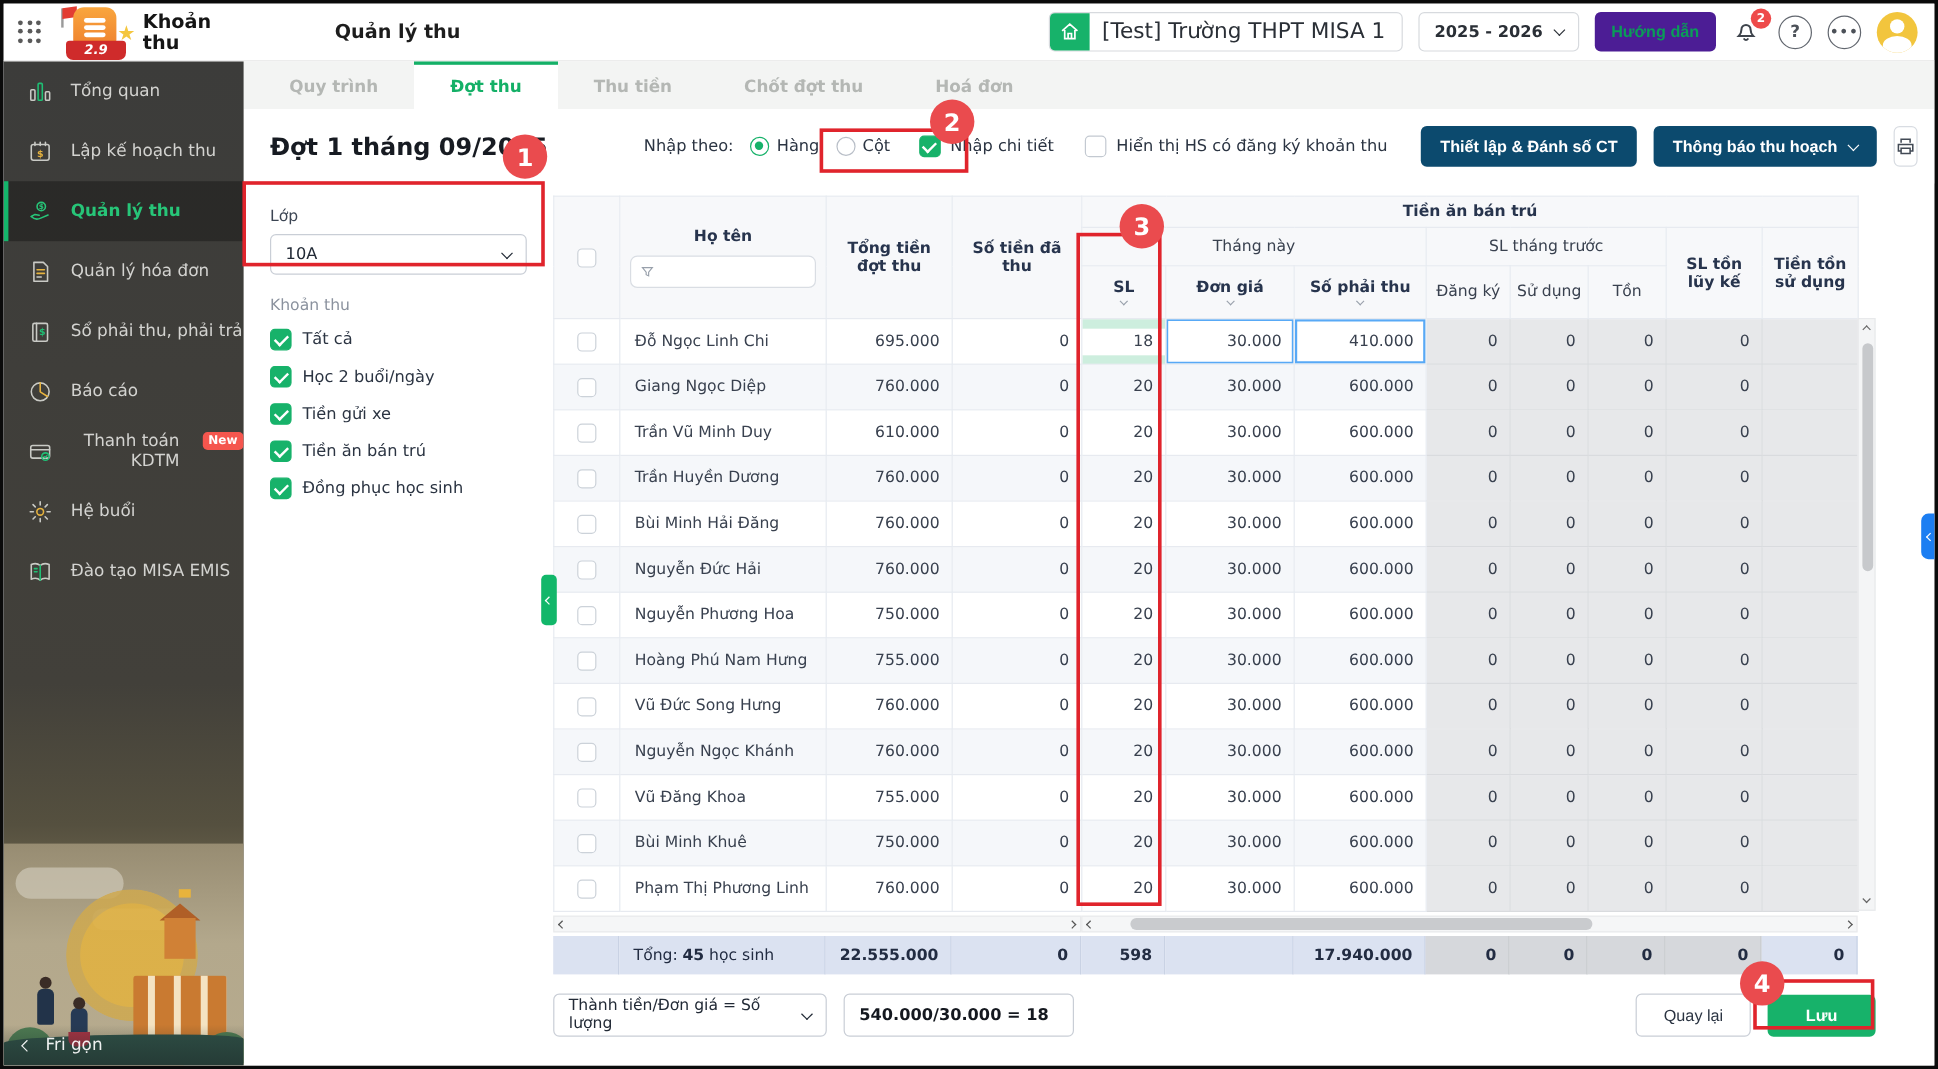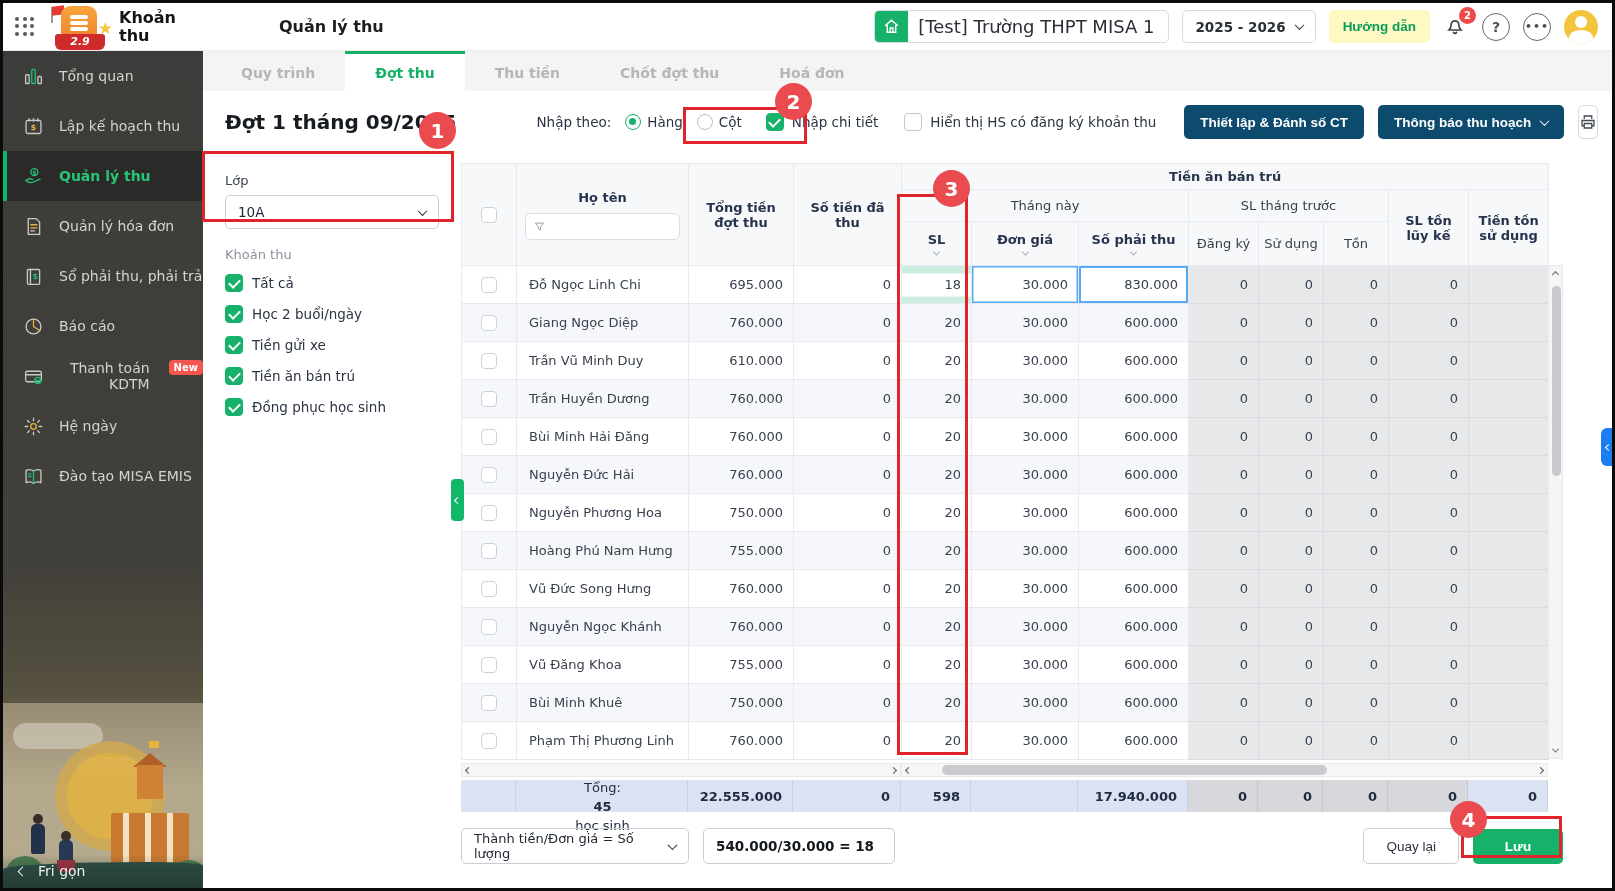--- a/index.html
+++ b/index.html
@@ -18,21 +18,21 @@
   .logo .pole { position:absolute; left:4px; top:3px; width:2px; height:16px; background:#9a9a9a; }
   .logo .star { position:absolute; right:0; top:16px; color:#f4c63e; font-size:17px; line-height:1; }
   .logo .ribbon { position:absolute; left:8px; bottom:0; width:50px; height:16px; background:#cf2b2b; border-radius:3px 3px 6px 6px; color:#fff; font-weight:bold; font-size:11px; text-align:center; line-height:16px; font-style:italic; }
   .app-title { font-weight:bold; font-size:16px; line-height:1.08; color:#151515; width:62px; }
   .page-title { font-weight:bold; font-size:16px; color:#1d1d1d; margin-left:98px; }
   .topbar-right { margin-left:auto; display:flex; align-items:center; gap:13px; }
   .school-box { display:flex; align-items:center; height:33px; border:1px solid #d7dade; border-radius:5px; overflow:hidden; background:#fff; }
   .school-box .home { width:33px; height:33px; background:#17b26a; display:flex; align-items:center; justify-content:center; }
   .school-box .name { padding:0 14px 0 10px; font-size:18px; color:#2a2f36; white-space:nowrap; }
   .year-box { display:flex; align-items:center; gap:10px; height:33px; border:1px solid #d7dade; border-radius:5px; padding:0 12px; font-size:13.5px; font-weight:bold; color:#2a2f36; cursor:pointer; }
-  .help-btn { height:33px; background:#fef9c3; color:#0a9c58; border:none; border-radius:5px; font-weight:bold; font-size:13.5px; padding:0 14px; cursor:pointer; }
+  .help-btn { height:33px; background:#4c1d95; color:#0a9c58; border:none; border-radius:5px; font-weight:bold; font-size:13.5px; padding:0 14px; cursor:pointer; }
   .bell-wrap { position:relative; width:26px; height:26px; cursor:pointer; }
   .bell-badge { position:absolute; right:-7px; top:-7px; min-width:17px; height:17px; border-radius:9px; background:#ee4a4a; color:#fff; font-size:10px; font-weight:bold; display:flex; align-items:center; justify-content:center; padding:0 3px; }
   .circ-ic { width:28px; height:28px; border:1.6px solid #62676f; border-radius:50%; color:#4c5158; font-size:14px; font-weight:bold; display:flex; align-items:center; justify-content:center; cursor:pointer; }
   .avatar { width:34px; height:34px; border-radius:50%; background:#f2c53d; position:relative; overflow:hidden; cursor:pointer; }
   .avatar:before { content:""; position:absolute; left:11px; top:6px; width:12px; height:12px; border-radius:50%; background:#fff; }
   .avatar:after { content:""; position:absolute; left:5px; top:20px; width:24px; height:16px; border-radius:50% 50% 0 0; background:#fff; }
 
   
   .sidebar { position:absolute; left:0; top:48px; bottom:0; width:200px; background:linear-gradient(180deg,#3c3c3a 0%,#42403a 62%,#55503f 76%,#7a7057 86%); overflow:hidden; z-index:20;text-align:right; }
   .nav-item { position:relative; height:50px; display:flex; align-items:center; gap:15px; padding-left:19px; color:#d3d3d0; font-size:14px; cursor:pointer; }
@@ -119,21 +119,21 @@
   .htrack { height:14px; background:#f5f6f7; border:1px solid #e9eaec; position:relative; display:flex; align-items:center; justify-content:space-between; padding:0 4px; color:#555; }
   .htrack.left { width:440px; }
   .htrack.right { width:647px; }
   .htrack .hthumb { position:absolute; left:40px; width:385px; height:10px; border-radius:5px; background:#c9cbce; }
 
   .totals { display:flex; width:1087px; margin-top:3px; height:32px; font-size:13px; font-weight:bold; color:#222c42; }
   .totals .tcell { background:#dbe2f1; border-right:1px solid #c9d2e4; display:flex; align-items:center; justify-content:flex-end; padding-right:10px; }
   .totals .tcell.left { justify-content:flex-start; padding-left:12px; font-weight:normal; gap:4px; }
   .totals .tcell.dis { background:#d6d8dc; border-right-color:#c6c8cc; }
 
-  .w-check{width:55px;} .w-name{width:172px;flex-direction:column;} .w-total{width:105px;} .w-paid{width:108px;}
+  .w-check{width:55px;} .w-name{width:172px;} .w-total{width:105px;} .w-paid{width:108px;}
   .w-sl{width:70px;} .w-price{width:107px;} .w-due{width:110px;} .w-reg{width:70px;}
   .w-used{width:65px;} .w-rem{width:65px;} .w-cum{width:80px;} .w-money{width:80px;}
 
   .footerbar { display:flex; align-items:center; width:1102px; margin-top:16px; gap:14px; }
   .formula-select { width:228px; height:36px; border:1px solid #c9ced6; border-radius:5px; display:flex; align-items:center; justify-content:space-between; padding:0 12px; font-size:13px; color:#222a36; cursor:pointer; }
   .formula-input { width:192px; height:36px; border:1px solid #c9ced6; border-radius:5px; display:flex; align-items:center; padding:0 12px; font-size:13.5px; font-weight:bold; color:#14181f; }
   .footerbar .fspacer { flex:1; }
   .btn-back { height:36px; padding:0 22px; background:#fff; border:1px solid #c9ced6; border-radius:5px; color:#2b3442; font-size:13.5px; cursor:pointer; }
   .btn-save { height:35px; width:90px; background:#17b26a; border:none; border-radius:5px; color:#fff; font-size:13.5px; font-weight:bold; cursor:pointer; }
 
@@ -275,21 +275,21 @@
     <span class="nav-label">Thanh toán KDTM</span>
   <span class="newtag">New</span>
         </div>
         <div class="nav-item">
     <span class="nav-ic">
             <svg viewBox="0 0 24 24">
               <circle cx="12" cy="12" r="3.2" style="stroke:#e6b33f"></circle>
               <path d="M12 2.5v3M12 18.5v3M2.5 12h3M18.5 12h3M5.2 5.2l2.1 2.1M16.7 16.7l2.1 2.1M18.8 5.2l-2.1 2.1M7.3 16.7l-2.1 2.1"></path>
             </svg>
           </span>
-    <span class="nav-label">Hệ ngày</span>
+    <span class="nav-label">Hệ buổi</span>
   </div>
         <div class="nav-item">
     <span class="nav-ic">
             <svg viewBox="0 0 24 24">
               <path d="M3.5 5c3-1.2 6-1.2 8.5 1 2.5-2.2 5.5-2.2 8.5-1v14c-3-1.2-6-1.2-8.5 1-2.5-2.2-5.5-2.2-8.5-1Z"></path>
               <path d="M12 6v14M6.5 9h2.5M6.5 12h2.5" style="stroke:#1fbf74"></path>
             </svg>
           </span>
     <span class="nav-label">Đào tạo MISA EMIS</span>
   </div>
@@ -455,21 +455,21 @@
               </tr>
             </thead>
             <tbody id="rows-body">
                 <tr class="sel">
     <td class="c-check"><span class="rowcb"></span></td>
     <td class="c-name">Đỗ Ngọc Linh Chi</td>
     <td class="num">695.000</td>
     <td class="num">0</td>
     <td class="num c-sl">18</td>
     <td class="num c-price">30.000</td>
-    <td class="num c-due">830.000</td>
+    <td class="num c-due">410.000</td>
     <td class="num dis">0</td>
     <td class="num dis">0</td>
     <td class="num dis">0</td>
     <td class="num dis">0</td>
     <td class="num dis"></td>
   </tr>
                 <tr>
     <td class="c-check"><span class="rowcb"></span></td>
     <td class="c-name">Giang Ngọc Diệp</td>
     <td class="num">760.000</td>

